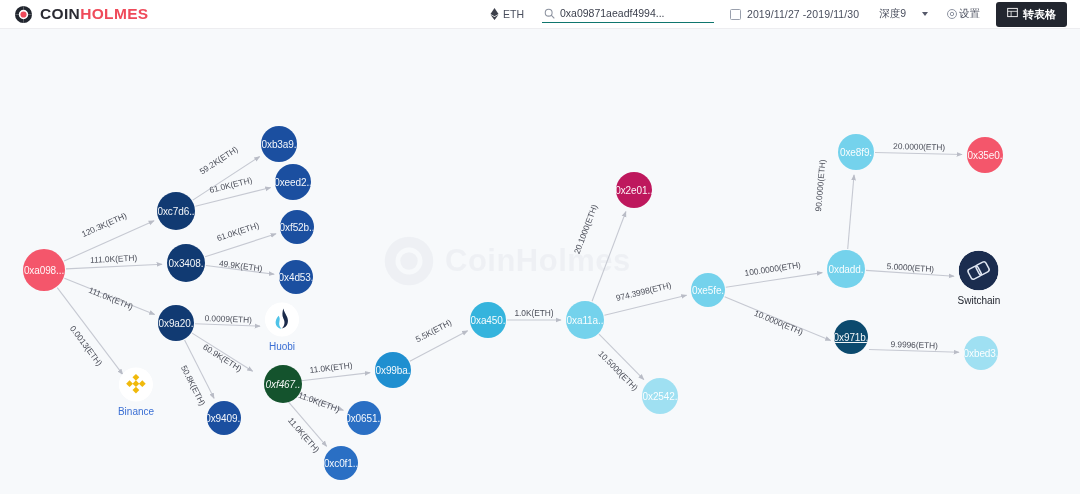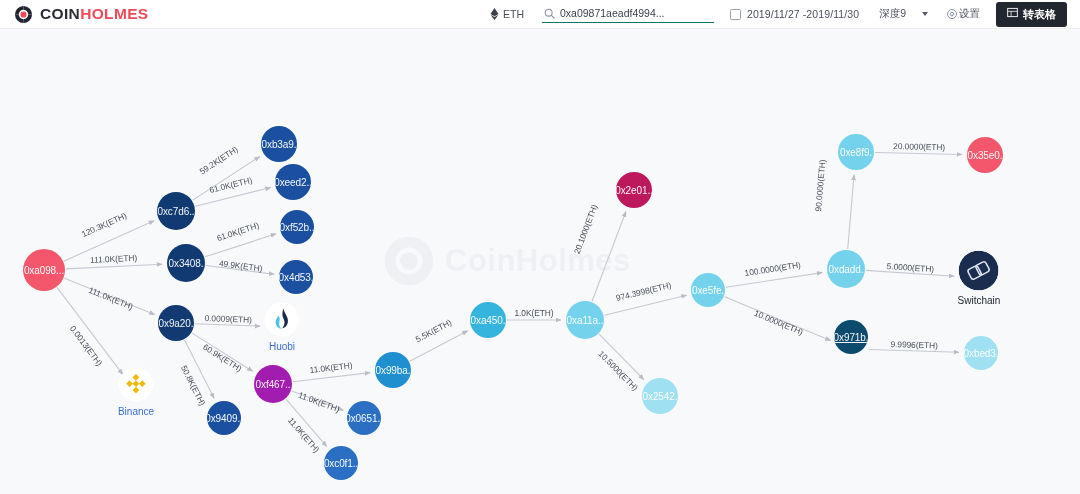--- a/index.html
+++ b/index.html
@@ -245,21 +245,21 @@
         </div>
         <div class="node" style="left: 296px; top: 248px; width: 34px; height: 34px; background: rgb(27, 79, 160);">
           <span class="node-label">0x4d53.</span>
         </div>
         <div class="node" style="left: 176px; top: 294px; width: 36px; height: 36px; background: rgb(17, 58, 114);">
           <span class="node-label">0x9a20.</span>
         </div>
         <div class="node" style="left: 224px; top: 389px; width: 34px; height: 34px; background: rgb(27, 79, 160);">
           <span class="node-label">0x9409..</span>
         </div>
-        <div class="node" style="left: 273px; top: 355px; width: 38px; height: 38px; background: #a21caf;">
+        <div class="node" style="left: 283px; top: 355px; width: 38px; height: 38px; background: #14532d; font-style: italic;">
           <span class="node-label">0xf467..</span>
         </div>
         <div class="node" style="left: 364px; top: 389px; width: 34px; height: 34px; background: rgb(42, 111, 196);">
           <span class="node-label">0x0651..</span>
         </div>
         <div class="node" style="left: 341px; top: 434px; width: 34px; height: 34px; background: rgb(42, 111, 196);">
           <span class="node-label">0xc0f1..</span>
         </div>
         <div class="node" style="left: 393px; top: 341px; width: 36px; height: 36px; background: rgb(31, 143, 208);">
           <span class="node-label">0x99ba.</span>

